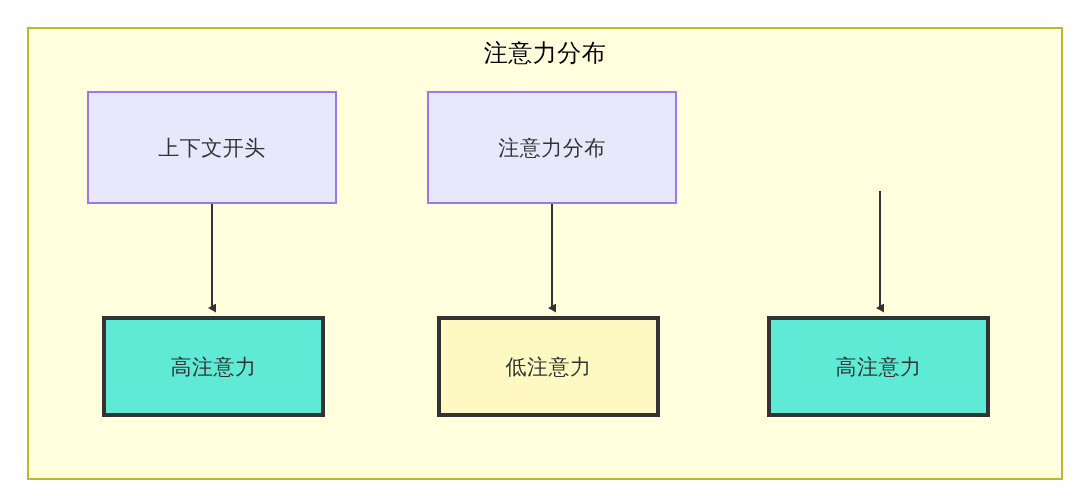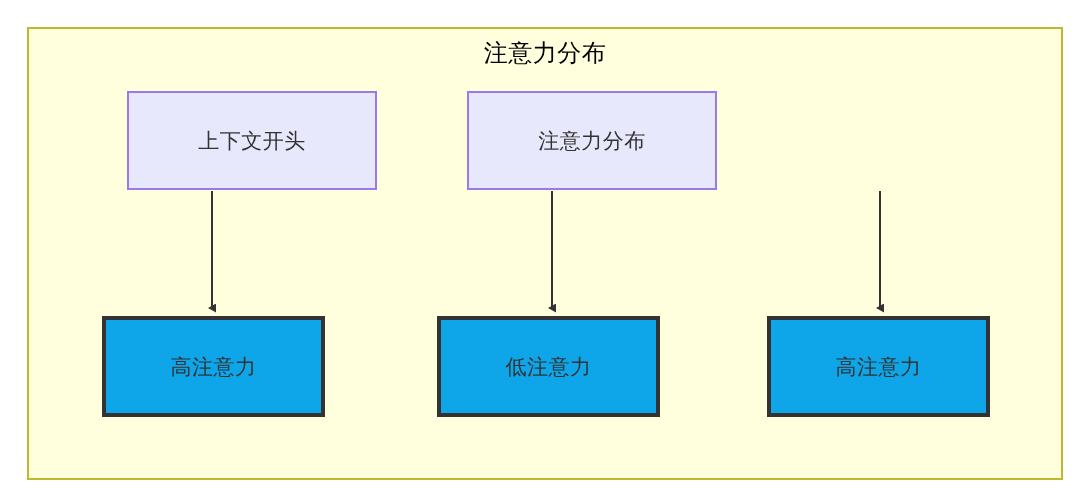--- a/index.html
+++ b/index.html
@@ -55,34 +55,33 @@
     font-size: 21px;
     color: #333333;
     letter-spacing: 0.5px;
     text-align: center;
   }
 
   .node.top {
     background: #e8e8fd;
     border: 2px solid #9b79e8;
     width: 250px;
-    height: 99px;
+    height: 113px;
     top: 91px;
-    margin-left: 40px;
   }
 
   .node.bottom {
     width: 223px;
     height: 101px;
     top: 316px;
     border: 4px solid #333333;
   }
 
-  .node.green  { background: #0ea5e9; }
-  .node.pink   { background: #0ea5e9; }
+  .node.green  { background: #5eead4; }
+  .node.pink   { background: #fef9c3; }
 
   #top-1    { left: 87px;  }
   #top-2    { left: 427px; }
   #top-3    { left: 757px; }
 
   #bottom-1 { left: 102px; }
   #bottom-2 { left: 437px; }
   #bottom-3 { left: 767px; }
 
   

